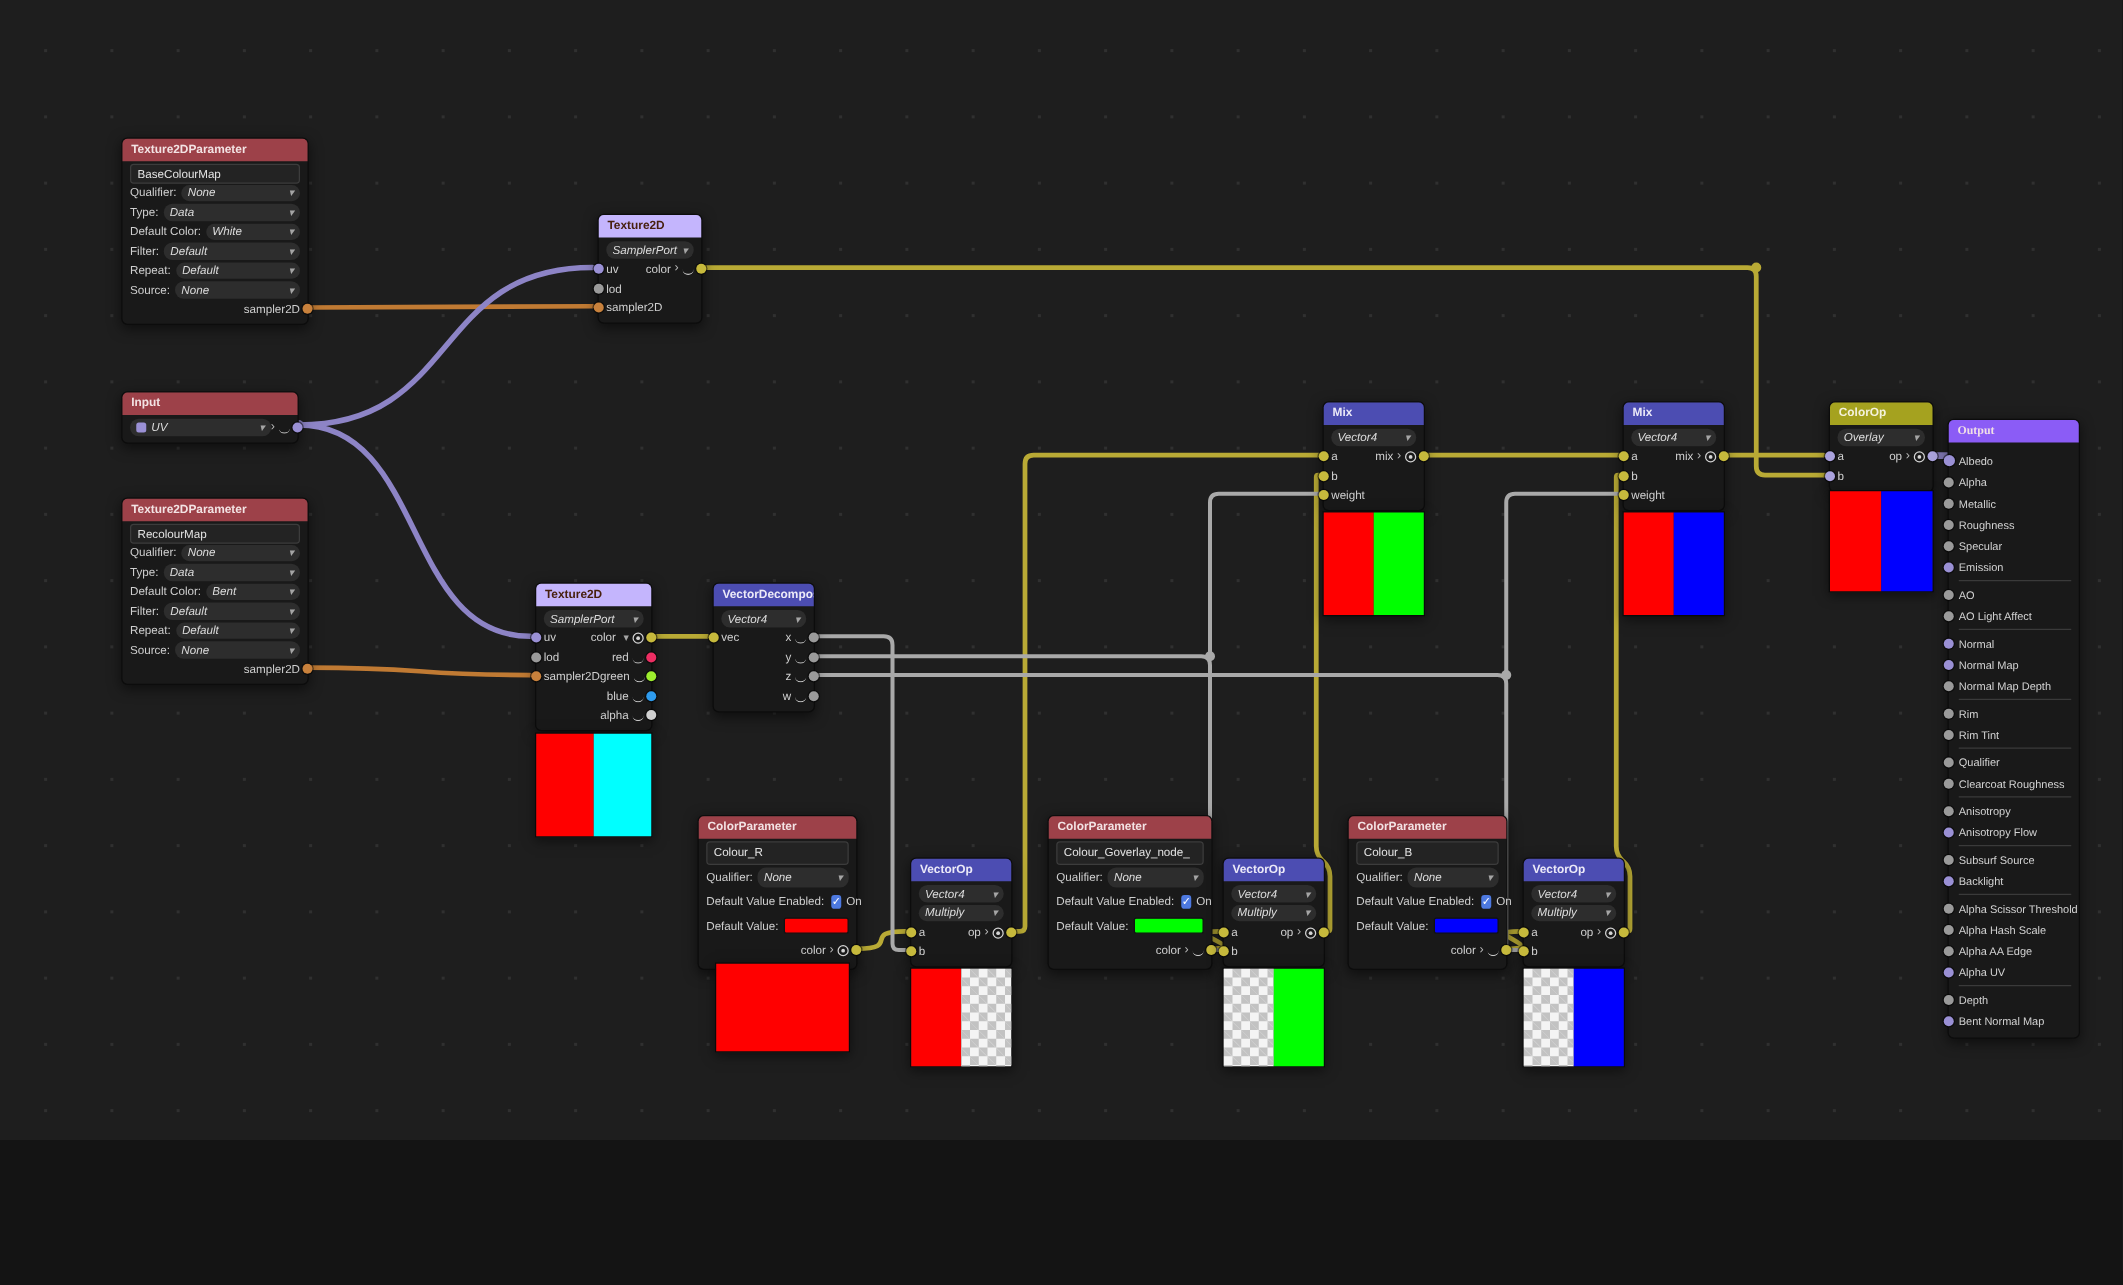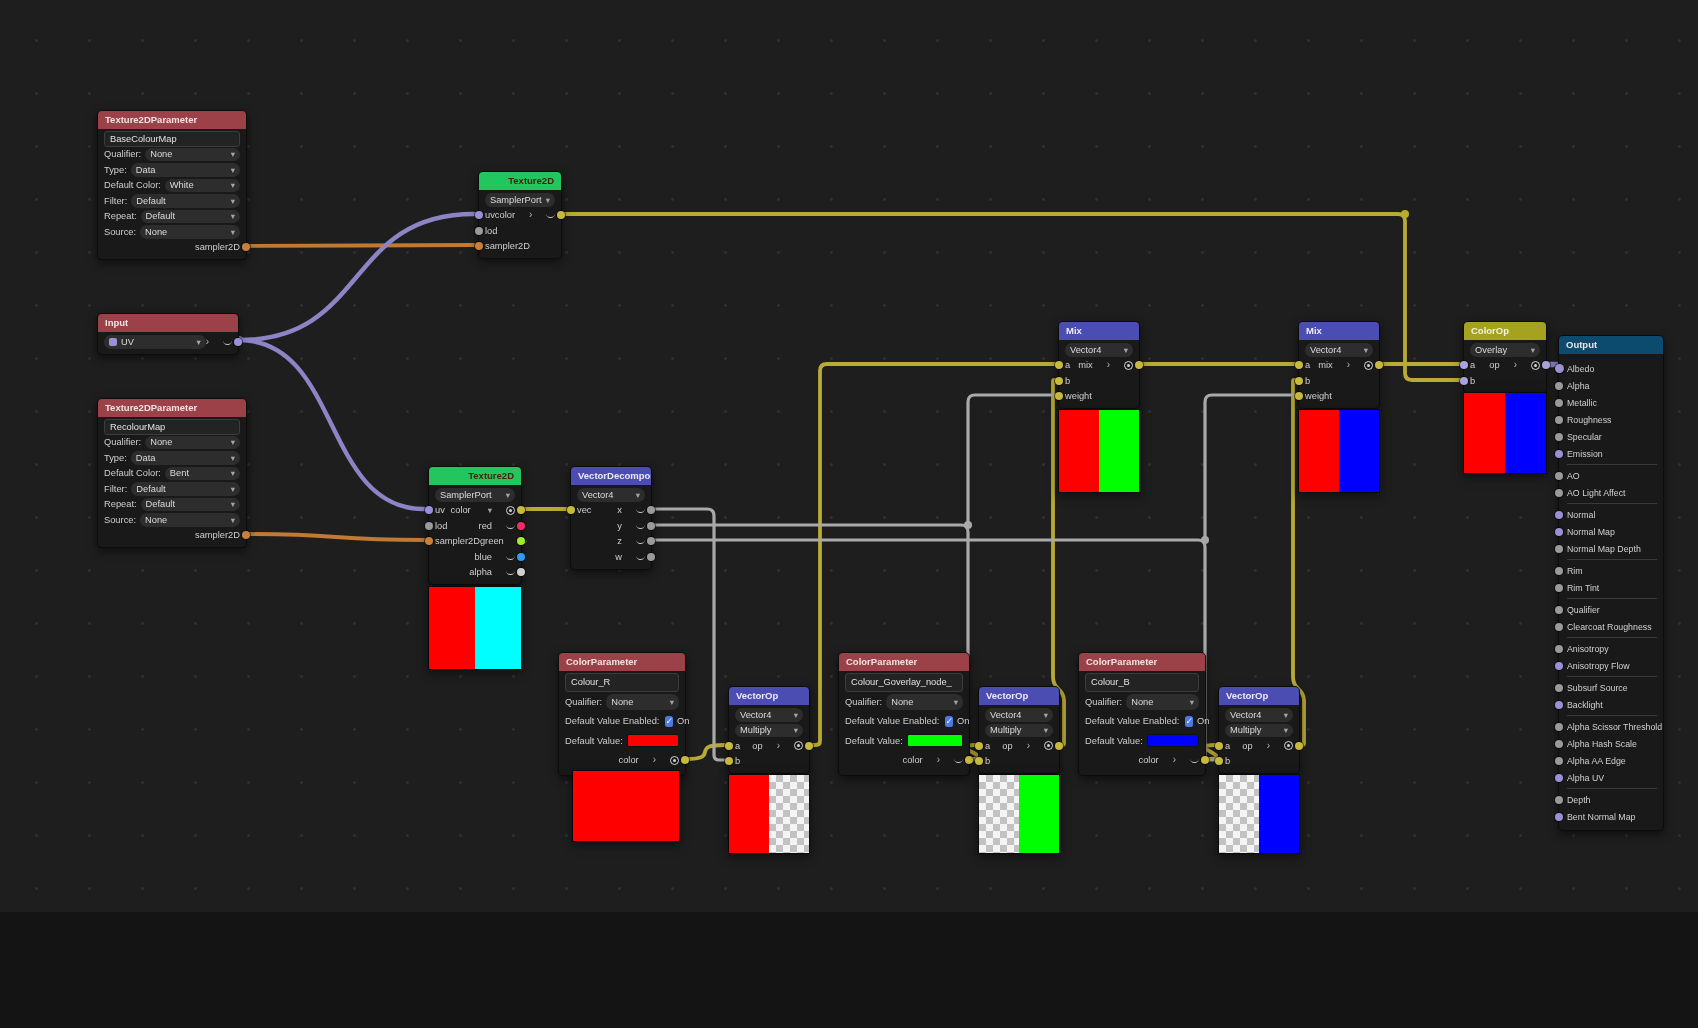--- a/index.html
+++ b/index.html
@@ -8,40 +8,40 @@
     background-image:radial-gradient(circle,#303030 1.3px,transparent 1.5px);
     background-size:53px 53px;background-position:10px 14px;
     font-family:"Liberation Sans",sans-serif;color:#d6d6d6;}
   #wires{position:absolute;left:0;top:0;z-index:1;pointer-events:none;}
   #wires path{pointer-events:stroke;}
   .node{position:absolute;z-index:2;background:#191919;border:1px solid #0c0c0c;
     border-radius:5px;box-shadow:0 3px 10px rgba(0,0,0,.55);}
   .nhead{height:18px;line-height:18px;border-radius:4px 4px 0 0;padding:0 7px;
     font-size:9.5px;font-weight:bold;white-space:nowrap;overflow:hidden;}
   .hc-param{background:#9d4149;color:#f3e3e4;}
-  .hc-texture{background:#22c55e;color:#47200e;text-align:right;}
+  .hc-texture{background:#c4b5fd;color:#47200e;}
   .hc-vector{background:#4c4db2;color:#eceaf8;}
   .hc-colorop{background:#a5a21f;color:#f4f2dc;}
-  .hc-output{background:#0c4a6e;color:#f0dfe6;}
+  .hc-output{background:#8b5cf6;color:#f0dfe6;font-family:Liberation Serif, serif;}
   .nbody{padding:3px 6px 3px 6px;}
   .prow{position:relative;height:13.5px;margin-bottom:2px;display:flex;align-items:center;
     font-size:9.3px;color:#cfcfcf;white-space:nowrap;}
   .roomy .prow{height:16.5px;margin-bottom:3px;}
   .plabel{margin-right:4px;}
   .dd{flex:1;display:flex;align-items:center;background:#2d2d2d;border-radius:7px;
-    height:100%;padding:0 5px;color:#dcdcdc;min-width:0;}
+    height:100%;padding:0 5px;color:#dcdcdc;min-width:0;font-style:italic;}
   .dd .ddv{flex:1;overflow:hidden;}
   .chev{color:#a5a5a5;font-size:8.5px;margin-left:3px;}
   .tfield{flex:1;background:#232323;border:1px solid #3c3c3c;border-radius:3px;
     height:100%;display:flex;align-items:center;padding:0 5px;color:#e2e2e2;overflow:hidden;}
   .cbox{width:11px;height:11px;background:#4d79e0;border-radius:2.5px;color:#fff;
     font-size:9px;line-height:11px;text-align:center;margin:0 4px 0 2px;}
   .sw{flex:1;height:11px;border:1px solid #111;border-radius:2px;}
   .iorow{justify-content:flex-start;}
-  .rgrp{margin-left:auto;display:flex;align-items:center;gap:14px;}
+  .rgrp{margin-left:auto;display:flex;align-items:flex-end;gap:3px;}
   .i-expand{color:#b5b5b5;font-size:10px;line-height:1;}
   .i-eyeopen{display:inline-block;width:9px;height:9px;border:1px solid #d5d5d5;
     border-radius:50%;position:relative;box-sizing:border-box;}
   .i-eyeopen::after{content:"";position:absolute;left:2px;top:2px;right:2px;bottom:2px;
     background:#d5d5d5;border-radius:50%;}
   .i-eyeclosed{display:inline-block;width:9px;height:5px;border-bottom:1.6px solid #c8c8c8;
     border-radius:0 0 9px 9px;}
   .port{position:absolute;width:8px;height:8px;border-radius:50%;top:50%;margin-top:-4px;
     box-shadow:0 0 0 1px rgba(0,0,0,.5);}
   .port.pl{left:-10px;} .port.pr{right:-10px;}

